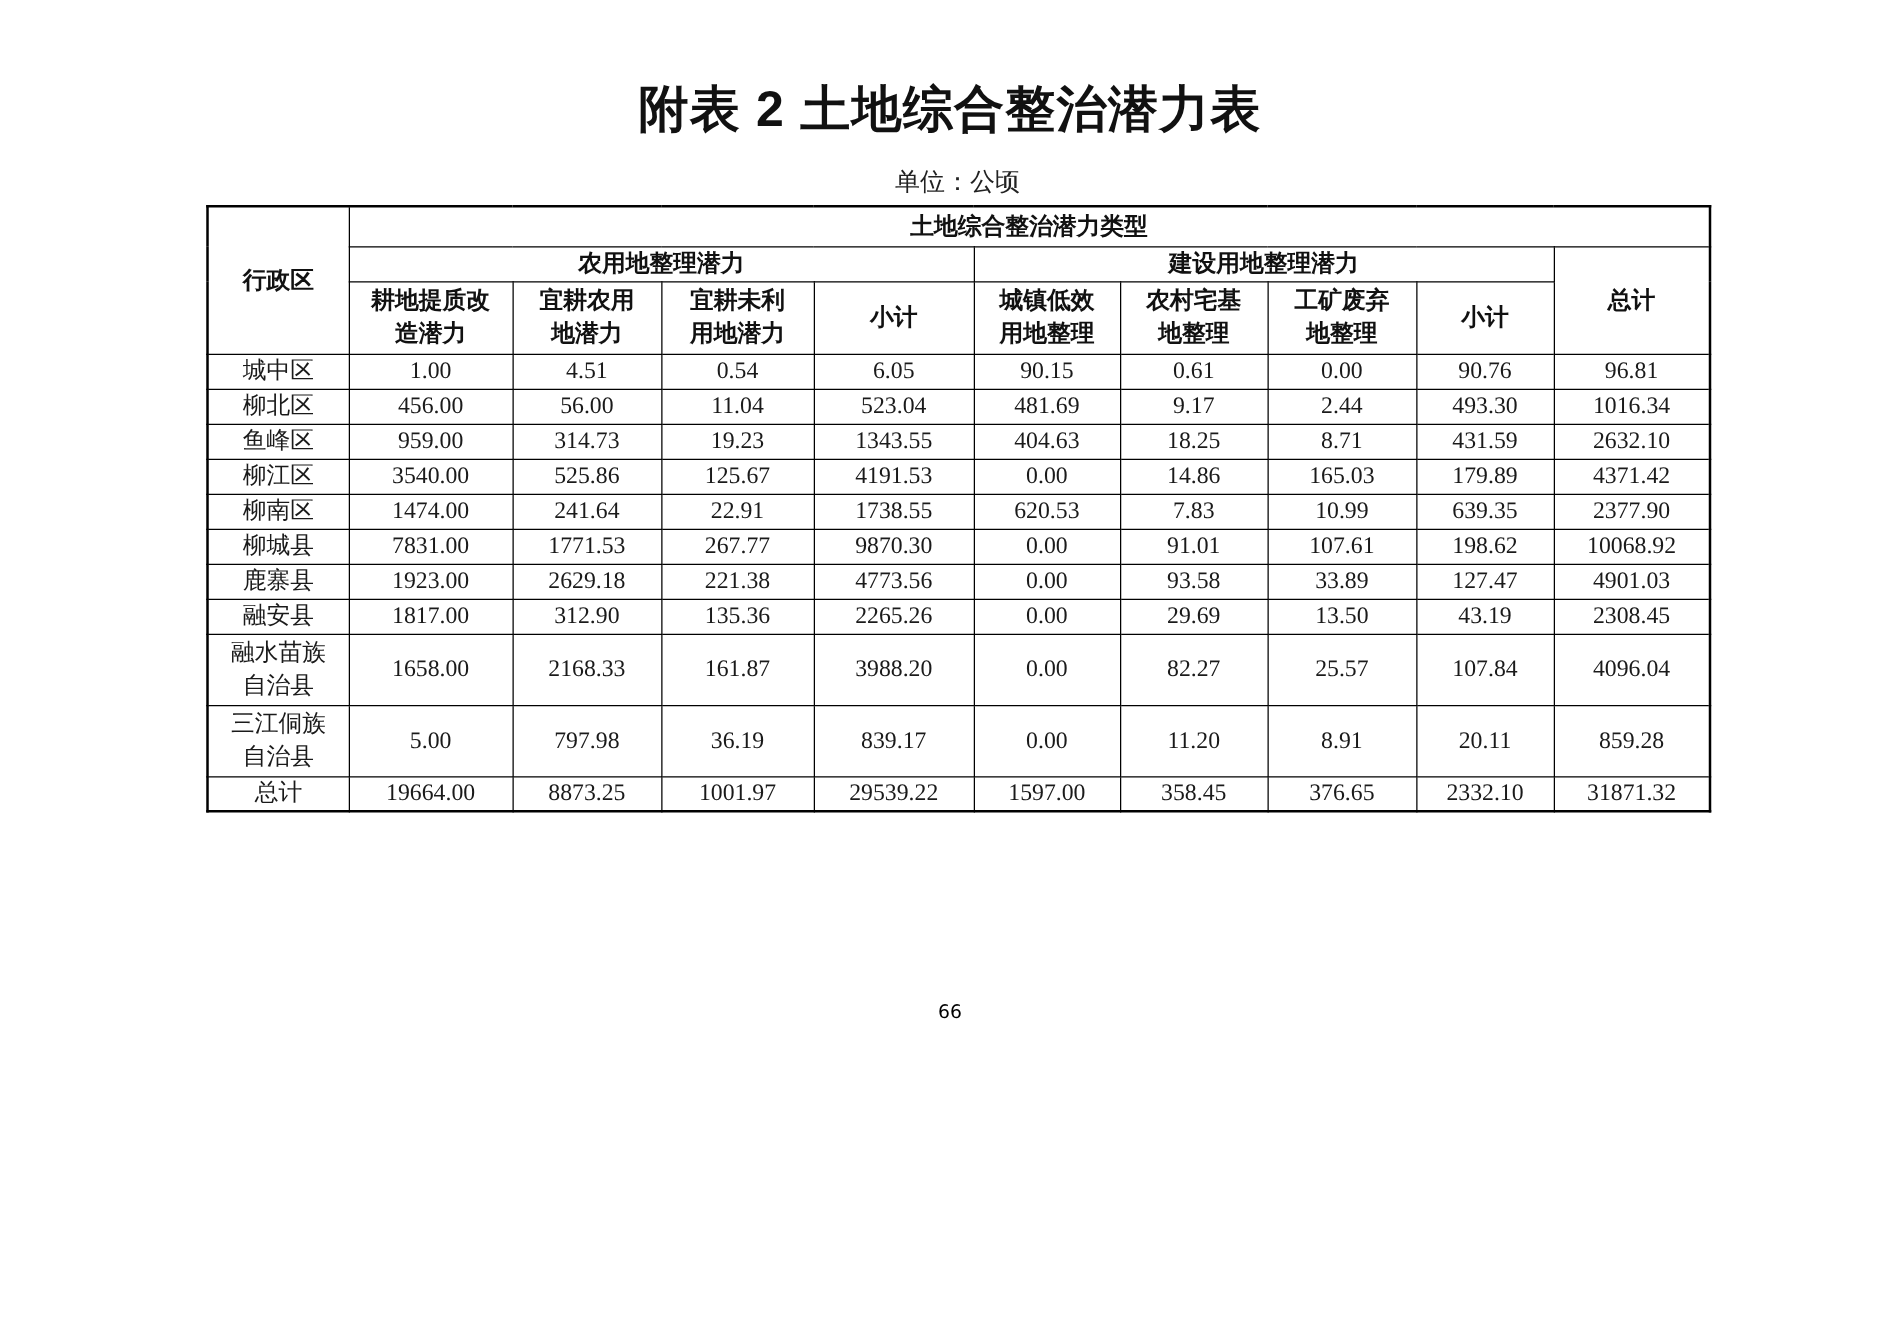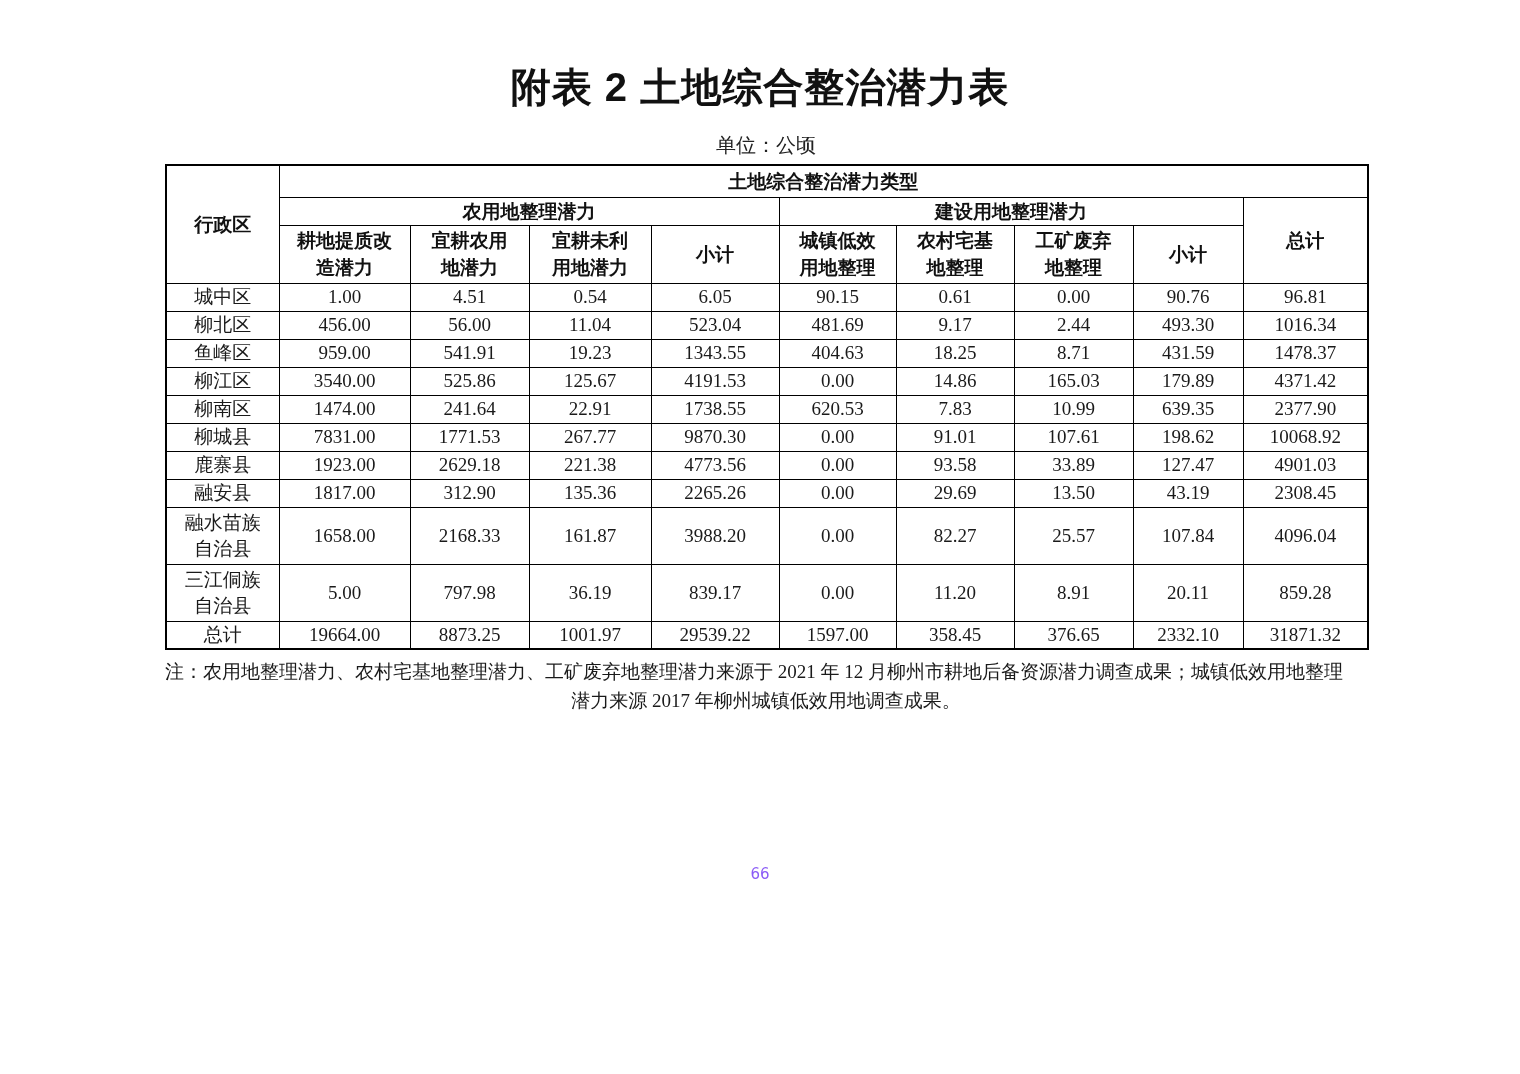--- a/index.html
+++ b/index.html
@@ -74,21 +74,21 @@
     line-height: 29px;
     color: #1a1a1a;
   }
   .footnote .fn-line1 { text-align: left; }
   .footnote .fn-line2 { text-align: center; }
   .page-number {
     margin-top: 150px;
     text-align: center;
     font-family: "DejaVu Sans", sans-serif;
     font-size: 15px;
-    color: #8b5cf6;
+    color: #000000;
   }
 </style>
 </head>
 <body>
 
 <div class="doc-title">附表 2 土地综合整治潜力表</div>
 
 <div class="content">
 
   <div class="unit-note">单位：公顷</div>
@@ -154,28 +154,28 @@
     <td class="num">523.04</td>
     <td class="num">481.69</td>
     <td class="num">9.17</td>
     <td class="num">2.44</td>
     <td class="num">493.30</td>
     <td class="num">1016.34</td>
   </tr>
         <tr>
     <td class="region">鱼峰区</td>
     <td class="num">959.00</td>
-    <td class="num">541.91</td>
+    <td class="num">314.73</td>
     <td class="num">19.23</td>
     <td class="num">1343.55</td>
     <td class="num">404.63</td>
     <td class="num">18.25</td>
     <td class="num">8.71</td>
     <td class="num">431.59</td>
-    <td class="num">1478.37</td>
+    <td class="num">2632.10</td>
   </tr>
         <tr>
     <td class="region">柳江区</td>
     <td class="num">3540.00</td>
     <td class="num">525.86</td>
     <td class="num">125.67</td>
     <td class="num">4191.53</td>
     <td class="num">0.00</td>
     <td class="num">14.86</td>
     <td class="num">165.03</td>
@@ -264,20 +264,16 @@
     <td class="num">29539.22</td>
     <td class="num">1597.00</td>
     <td class="num">358.45</td>
     <td class="num">376.65</td>
     <td class="num">2332.10</td>
     <td class="num">31871.32</td>
   </tr>
       </tbody>
   </table>
 
-  <div class="footnote">
-    <div class="fn-line1">注：农用地整理潜力、农村宅基地整理潜力、工矿废弃地整理潜力来源于 2021 年 12 月柳州市耕地后备资源潜力调查成果；城镇低效用地整理</div>
-    <div class="fn-line2">潜力来源 2017 年柳州城镇低效用地调查成果。</div>
-  </div>
 
 </div>
 
 <div class="page-number">66</div>
 
 </body></html>

